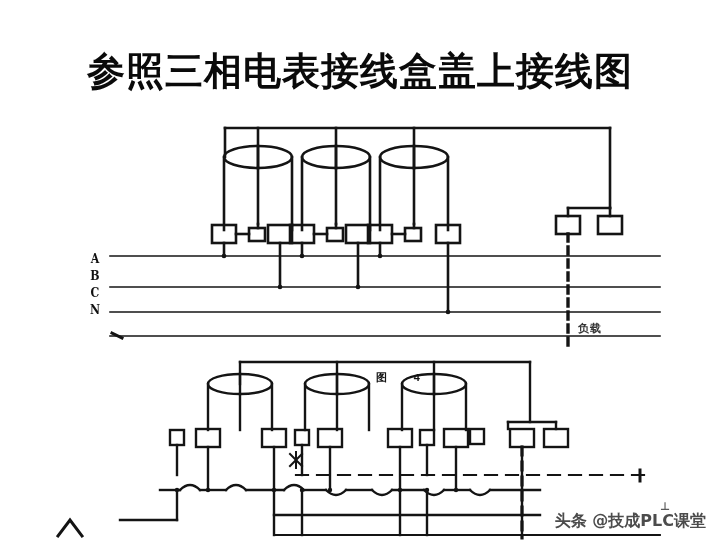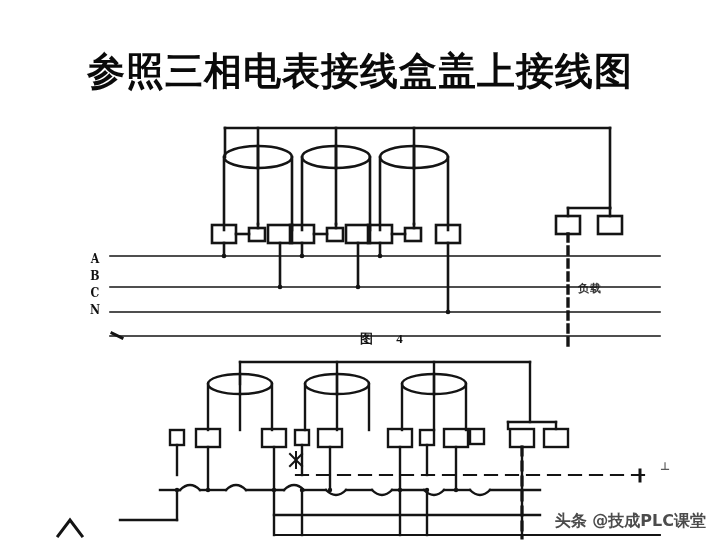--- a/index.html
+++ b/index.html
@@ -48,26 +48,27 @@
   .phase-labels div{height:17px;line-height:17px;text-align:center;
     transform:scaleY(1.15);}
 
   
   .ann{
     position:absolute;
     font-family:"DejaVu Sans","Liberation Sans",sans-serif;
     color:#141414;
     z-index:5;
     white-space:nowrap;
+    margin-top:40px;
   }
   #fig-caption{
-    left:360px; top:330px;
-    font-family:Liberation Serif, serif;
-    font-weight:700;
-    font-size:13px;
+    left:376px; top:330px;
+    font-family:Liberation Mono, monospace;
+    font-weight:700;
+    font-size:11px;
     letter-spacing:10px;
   }
   #load-label{
     left:578px; top:281px;
     font-weight:700;
     font-size:11px;
     letter-spacing:1px;
     opacity:.85;
   }
   #ground-label{

